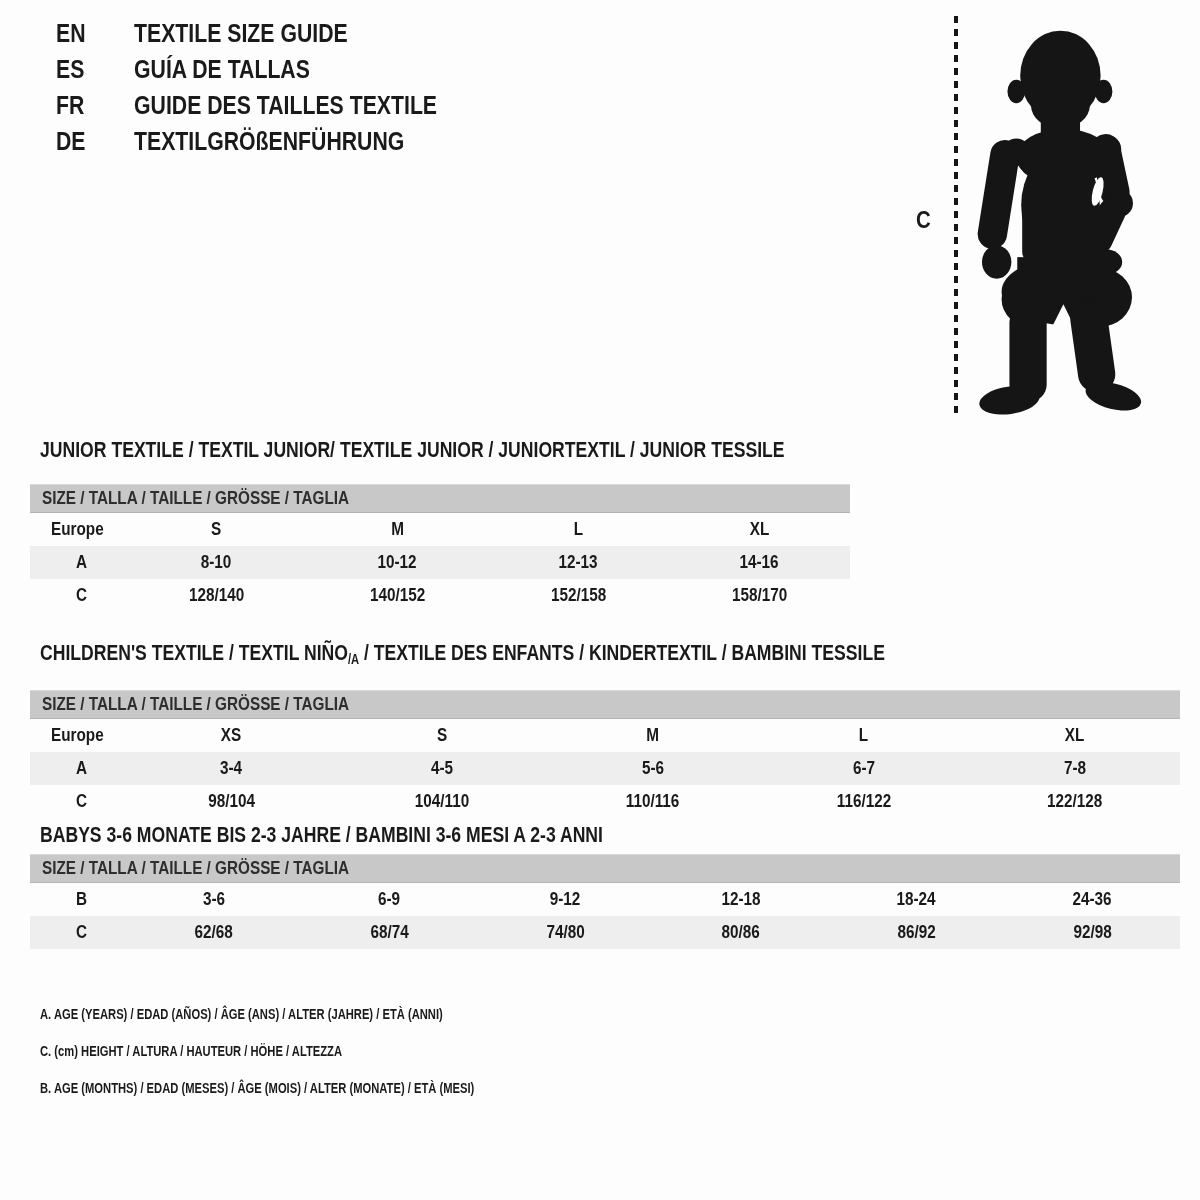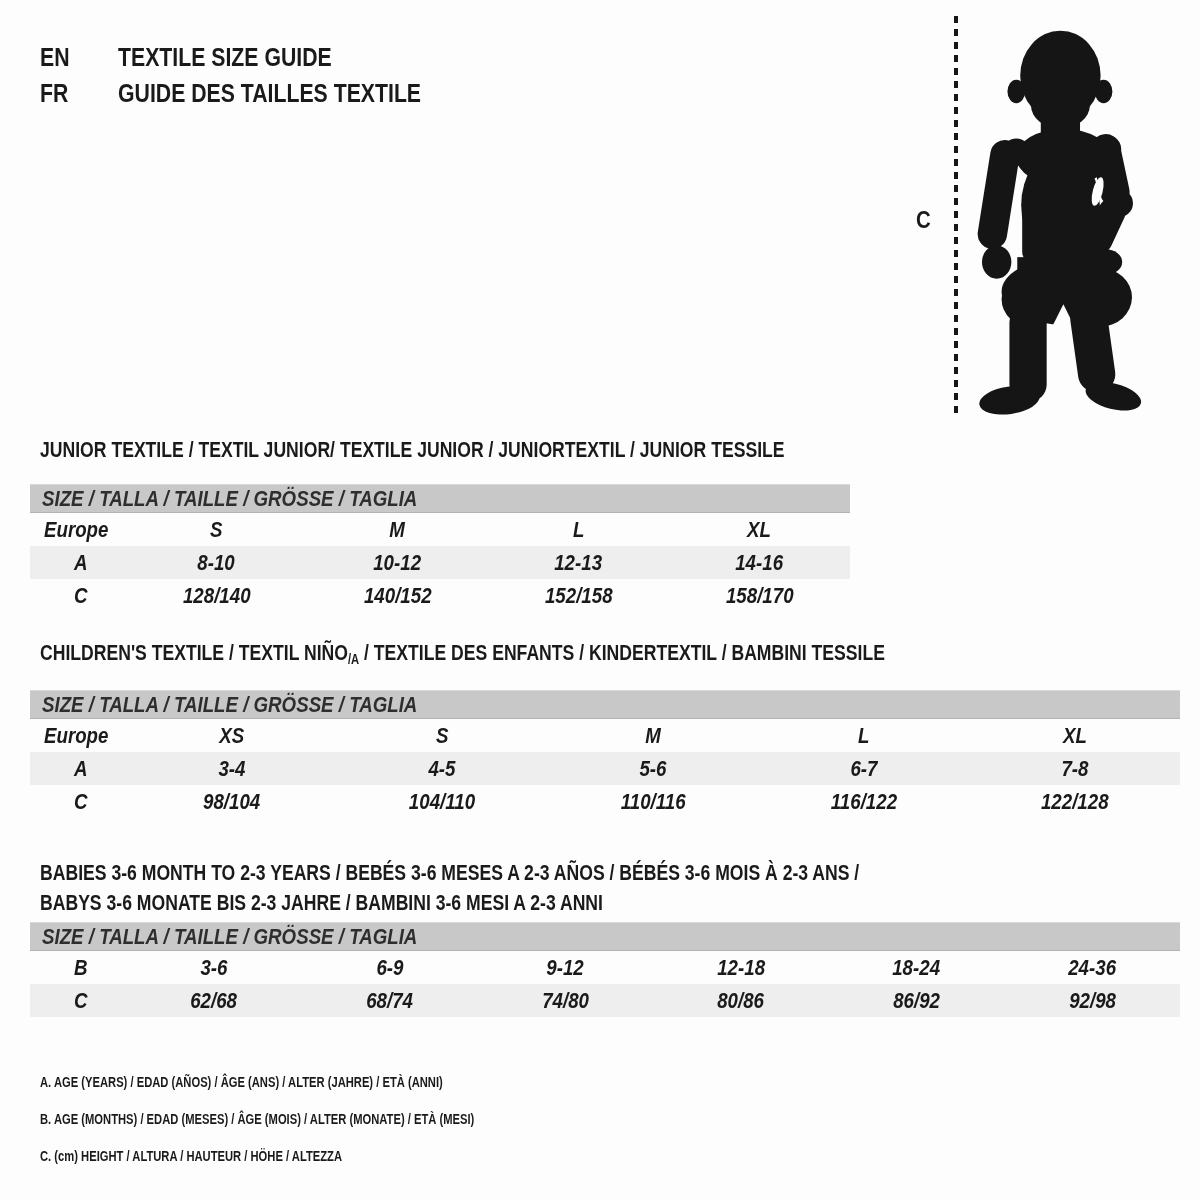--- a/index.html
+++ b/index.html
@@ -19,21 +19,21 @@
     background:#fdfdfd;
     overflow:hidden;
   }
   
   .cnd-l{display:inline-block;transform:scaleX(.85);transform-origin:0 50%;white-space:nowrap;}
   .cnd-c{display:inline-block;transform:scaleX(.85);transform-origin:50% 50%;white-space:nowrap;}
   .cnd-t{display:inline-block;transform:scaleX(.80);transform-origin:0 50%;white-space:nowrap;}
 
   
   .top{position:relative;height:430px;}
-  .langs{list-style:none;margin:0 0 0 10px;padding:39px 0 0 0;}
+  .langs{list-style:none;margin:0 0 0 26px;padding:15px 0 0 0;}
   .langs li{display:flex;height:36px;align-items:center;font-size:25px;}
   .lang-code{width:78px;flex:0 0 78px;}
   .figure{position:absolute;top:14px;right:58px;display:flex;align-items:flex-start;}
   .c-label{position:absolute;left:-38px;top:192px;font-size:24px;}
   .dash-line{
     width:4px;height:402px;margin-right:12px;margin-top:2px;
     background:repeating-linear-gradient(to bottom,#161616 0 7px,transparent 7px 13px);
   }
 
   
@@ -41,21 +41,21 @@
   .t-junior{margin-top:7px;margin-bottom:21px;}
   .t-children{margin-top:28px;margin-bottom:18px;}
   .t-babies{margin-top:42px;margin-bottom:0;}
   .t-babies2{margin-top:4px;margin-bottom:6px;}
   .subA{font-size:14px;vertical-align:-4px;}
 
   table.size-table{border-collapse:collapse;table-layout:fixed;}
   .w-junior{width:820px;}
   .w-wide{width:1150px;}
   col.col-label{width:96px;}
-  .size-table td{height:33px;vertical-align:middle;font-size:22px;padding:0;font-style:italic;}
+  .size-table td{height:33px;vertical-align:middle;font-size:18px;padding:0;}
   .size-table tr.thead td{
     height:29px;background:#c8c8c8;color:#2e2e2e;padding-left:12px;
     box-shadow:inset 0 1px 0 #d9d9d9, inset 0 -1px 0 #b2b2b2;
   }
   .size-table td.lbl{text-align:center;padding-left:8px;}
   .size-table td.val{text-align:center;}
   .size-table tr.alt td{background:#eeeeee;}
 
   
   .legend{margin:47px 0 0 10px;}
@@ -66,22 +66,30 @@
 
 <div class="page">
 
   <div class="top">
     <ul class="langs">
       <li>
         <span class="lang-code"><span class="cnd-l">EN</span></span>
         <span class="cnd-l">TEXTILE SIZE GUIDE</span>
       </li>
       <li>
+        <span class="lang-code"><span class="cnd-l">ES</span></span>
+        <span class="cnd-l">GUÍA DE TALLAS</span>
+      </li>
+      <li>
         <span class="lang-code"><span class="cnd-l">FR</span></span>
         <span class="cnd-l">GUIDE DES TAILLES TEXTILE</span>
+      </li>
+      <li>
+        <span class="lang-code"><span class="cnd-l">DE</span></span>
+        <span class="cnd-l">TEXTILGRÖßENFÜHRUNG</span>
       </li>
     </ul>
 
     <div class="figure">
       <span class="c-label cnd-l">C</span>
       <div class="dash-line"></div>
       <svg width="172" height="402" viewBox="0 0 175 410" aria-hidden="true">
         <g fill="#151515">
           <ellipse cx="92" cy="63" rx="41" ry="46"></ellipse>
           <ellipse cx="47" cy="79" rx="9" ry="12"></ellipse>
@@ -194,23 +202,20 @@
         <td class="lbl"><span class="cnd-l">C</span></td>
         <td class="val"><span class="cnd-c">98/104</span></td>
         <td class="val"><span class="cnd-c">104/110</span></td>
         <td class="val"><span class="cnd-c">110/116</span></td>
         <td class="val"><span class="cnd-c">116/122</span></td>
         <td class="val"><span class="cnd-c">122/128</span></td>
       </tr>
     </tbody>
   </table>
 
-  <h2 class="sect-title t-babies">
-    <span class="cnd-t">BABIES 3-6 MONTH TO 2-3 YEARS / BEBÉS 3-6 MESES A 2-3 AÑOS / BÉBÉS 3-6 MOIS À 2-3 ANS /</span>
-  </h2>
   <h2 class="sect-title t-babies2">
     <span class="cnd-t">BABYS 3-6 MONATE BIS 2-3 JAHRE / BAMBINI 3-6 MESI A 2-3 ANNI</span>
   </h2>
   <table class="size-table w-wide">
     <colgroup>
         <col class="col-label">
         <col>
         <col>
         <col>
         <col>
@@ -237,17 +242,17 @@
         <td class="val"><span class="cnd-c">74/80</span></td>
         <td class="val"><span class="cnd-c">80/86</span></td>
         <td class="val"><span class="cnd-c">86/92</span></td>
         <td class="val"><span class="cnd-c">92/98</span></td>
       </tr>
     </tbody>
   </table>
 
   <div class="legend">
     <div><span class="cnd-t">A. AGE (YEARS) / EDAD (AÑOS) / ÂGE (ANS) / ALTER (JAHRE) / ETÀ (ANNI)</span></div>
+    <div><span class="cnd-t">C. (cm) HEIGHT / ALTURA / HAUTEUR / HÖHE / ALTEZZA</span></div>
     <div><span class="cnd-t">B. AGE (MONTHS) / EDAD (MESES) / ÂGE (MOIS) / ALTER (MONATE) / ETÀ (MESI)</span></div>
-    <div><span class="cnd-t">C. (cm) HEIGHT / ALTURA / HAUTEUR / HÖHE / ALTEZZA</span></div>
   </div>
 
 </div>
 
 </body></html>

